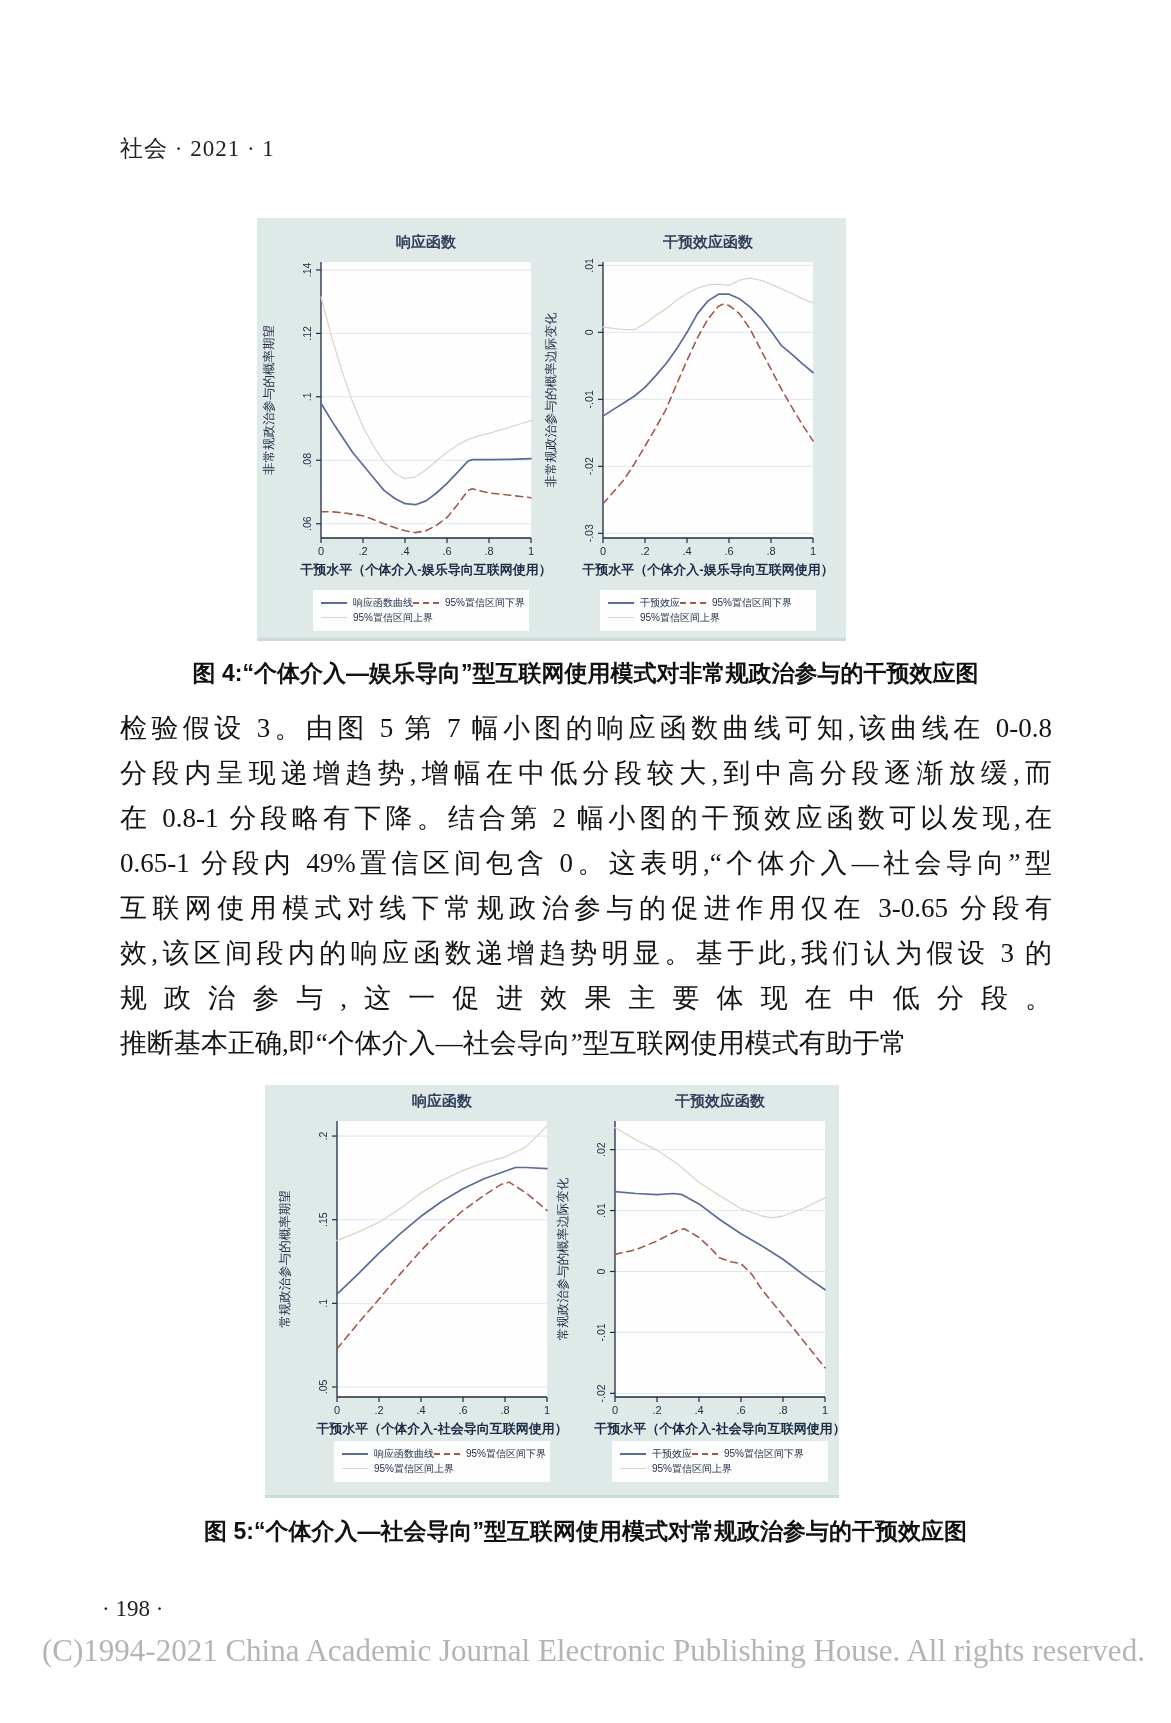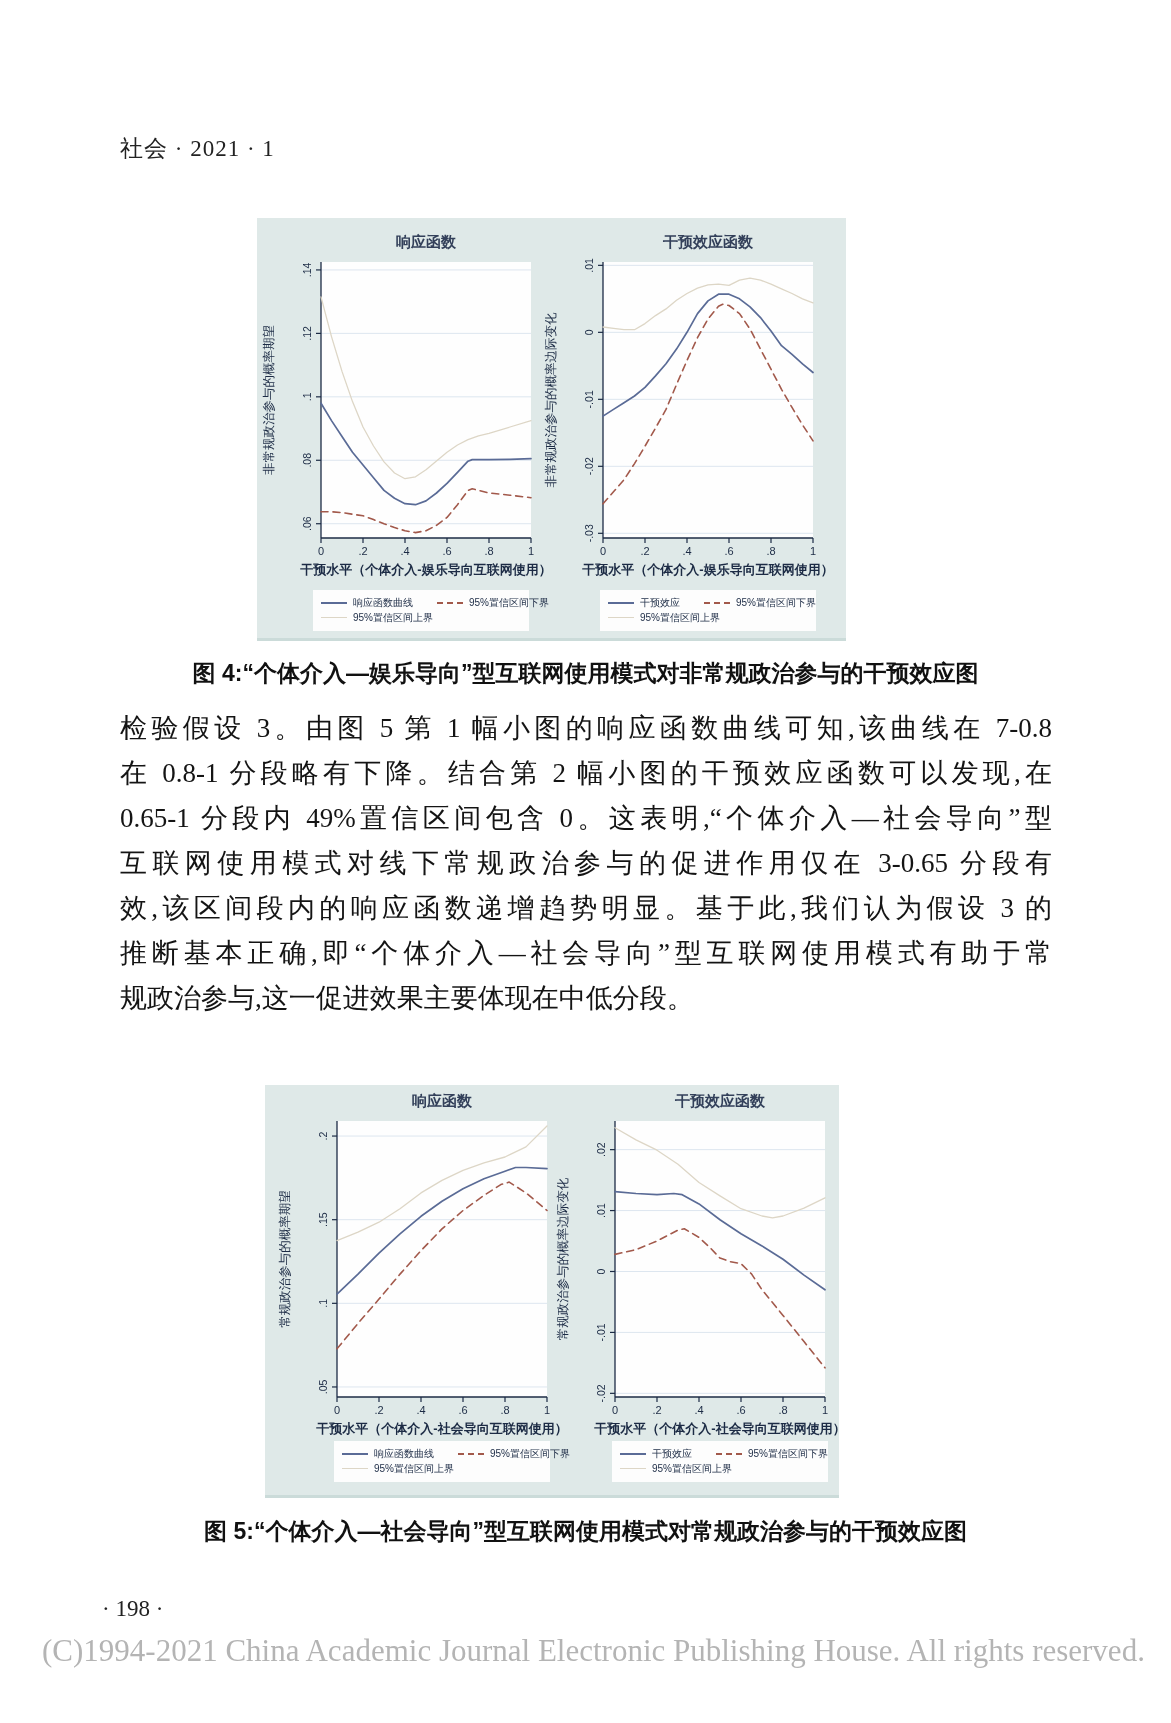--- a/index.html
+++ b/index.html
@@ -27,21 +27,21 @@
   #fig5 .svgB{left:286px;top:0px;}
   .legend{
     position:absolute;width:216px;background:#fdfdfd;
     font-family:"Liberation Sans", sans-serif;font-size:10px;color:#1c2b45;
     padding:5px 8px 6px 8px;box-sizing:border-box;line-height:15px;
   }
   #fig4 .legendA{left:56px;top:372px;}
   #fig4 .legendB{left:343px;top:372px;}
   #fig5 .legendA{left:69px;top:356px;}
   #fig5 .legendB{left:347px;top:356px;}
-  .legend-row{display:flex;gap:24px;align-items:center;}
+  .legend-row{display:flex;gap:0;align-items:center;}
   .legend-item{display:flex;align-items:center;white-space:nowrap;}
   .sample{display:inline-block;width:26px;height:0;border-top:2px solid;margin-right:6px;}
   .sample.blue{border-color:#5a6b96;}
   .sample.red{border-top-style:dashed;border-color:#a2594b;}
   .sample.gray{border-color:#ddd6c6;border-top-width:1.5px;}
   
   .caption{
     position:absolute;left:0;width:1171px;text-align:center;
     font-family:"Liberation Sans", sans-serif;font-weight:bold;font-size:23px;color:#111;
   }
@@ -183,27 +183,28 @@
             <span>95%置信区间上界</span>
           </span>
         </div>
       </div>
     </div>
   </figure>
 
   <div class="caption" id="caption4">图 4:“个体介入—娱乐导向”型互联网使用模式对非常规政治参与的干预效应图</div>
 
   <div class="body-text">
-    <div class="line">检验假设 3。由图 5 第 1 幅小图的响应函数曲线可知,该曲线在 7-0.8</div>
+    <div class="line">检验假设 3。由图 5 第 7 幅小图的响应函数曲线可知,该曲线在 0-0.8</div>
+    <div class="line">分段内呈现递增趋势,增幅在中低分段较大,到中高分段逐渐放缓,而</div>
     <div class="line">在 0.8-1 分段略有下降。结合第 2 幅小图的干预效应函数可以发现,在</div>
     <div class="line">0.65-1 分段内 49%置信区间包含 0。这表明,“个体介入—社会导向”型</div>
     <div class="line">互联网使用模式对线下常规政治参与的促进作用仅在 3-0.65 分段有</div>
     <div class="line">效,该区间段内的响应函数递增趋势明显。基于此,我们认为假设 3 的</div>
+    <div class="line">规政治参与,这一促进效果主要体现在中低分段。</div>
     <div class="line">推断基本正确,即“个体介入—社会导向”型互联网使用模式有助于常</div>
-    <div class="line">规政治参与,这一促进效果主要体现在中低分段。</div>
   </div>
 
   <figure class="figure" id="fig5">
     <div class="panel">
       <svg class="svgA" width="290" height="352" viewBox="0 0 290 352">
           <rect x="64" y="36" width="210" height="276" fill="#fefefe"></rect>
           <line x1="64" x2="274" y1="301.96363636363634" y2="301.96363636363634" stroke="#dde6ef" stroke-width="1"></line>
           <line x1="64" x2="274" y1="218.32727272727274" y2="218.32727272727274" stroke="#dde6ef" stroke-width="1"></line>
           <line x1="64" x2="274" y1="134.6909090909091" y2="134.6909090909091" stroke="#dde6ef" stroke-width="1"></line>
           <line x1="64" x2="274" y1="51.05454545454542" y2="51.05454545454542" stroke="#dde6ef" stroke-width="1"></line>

